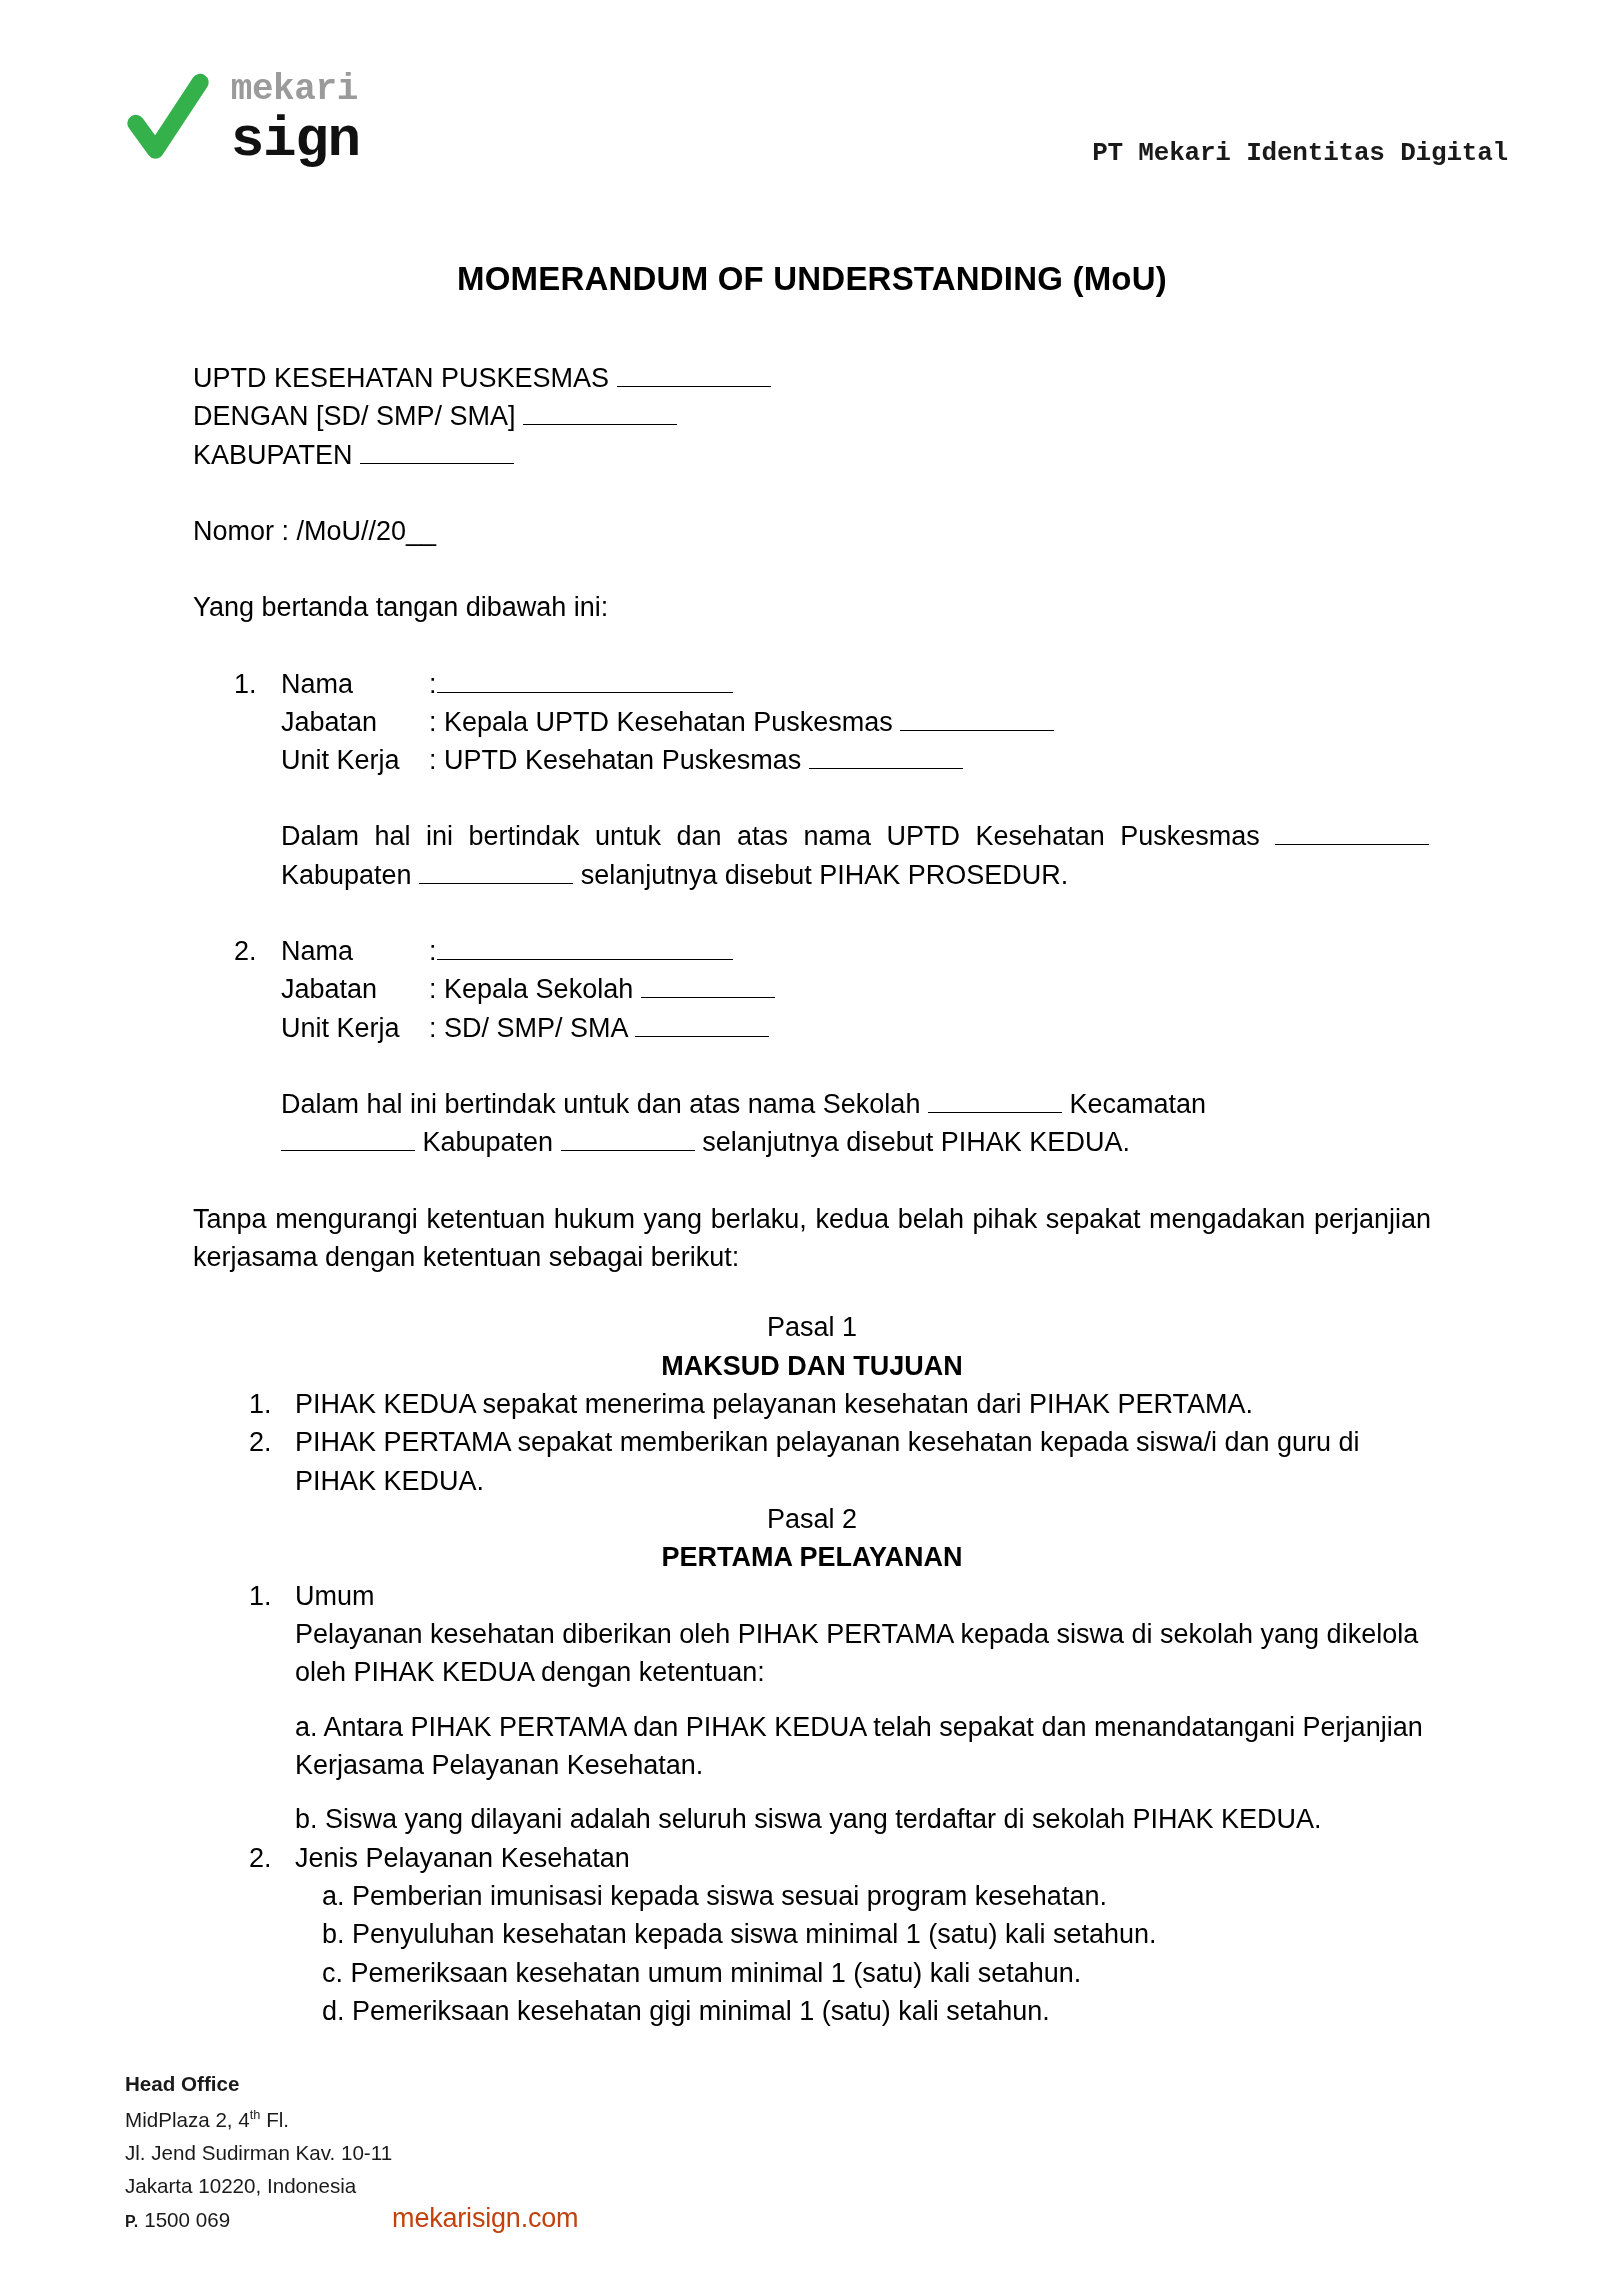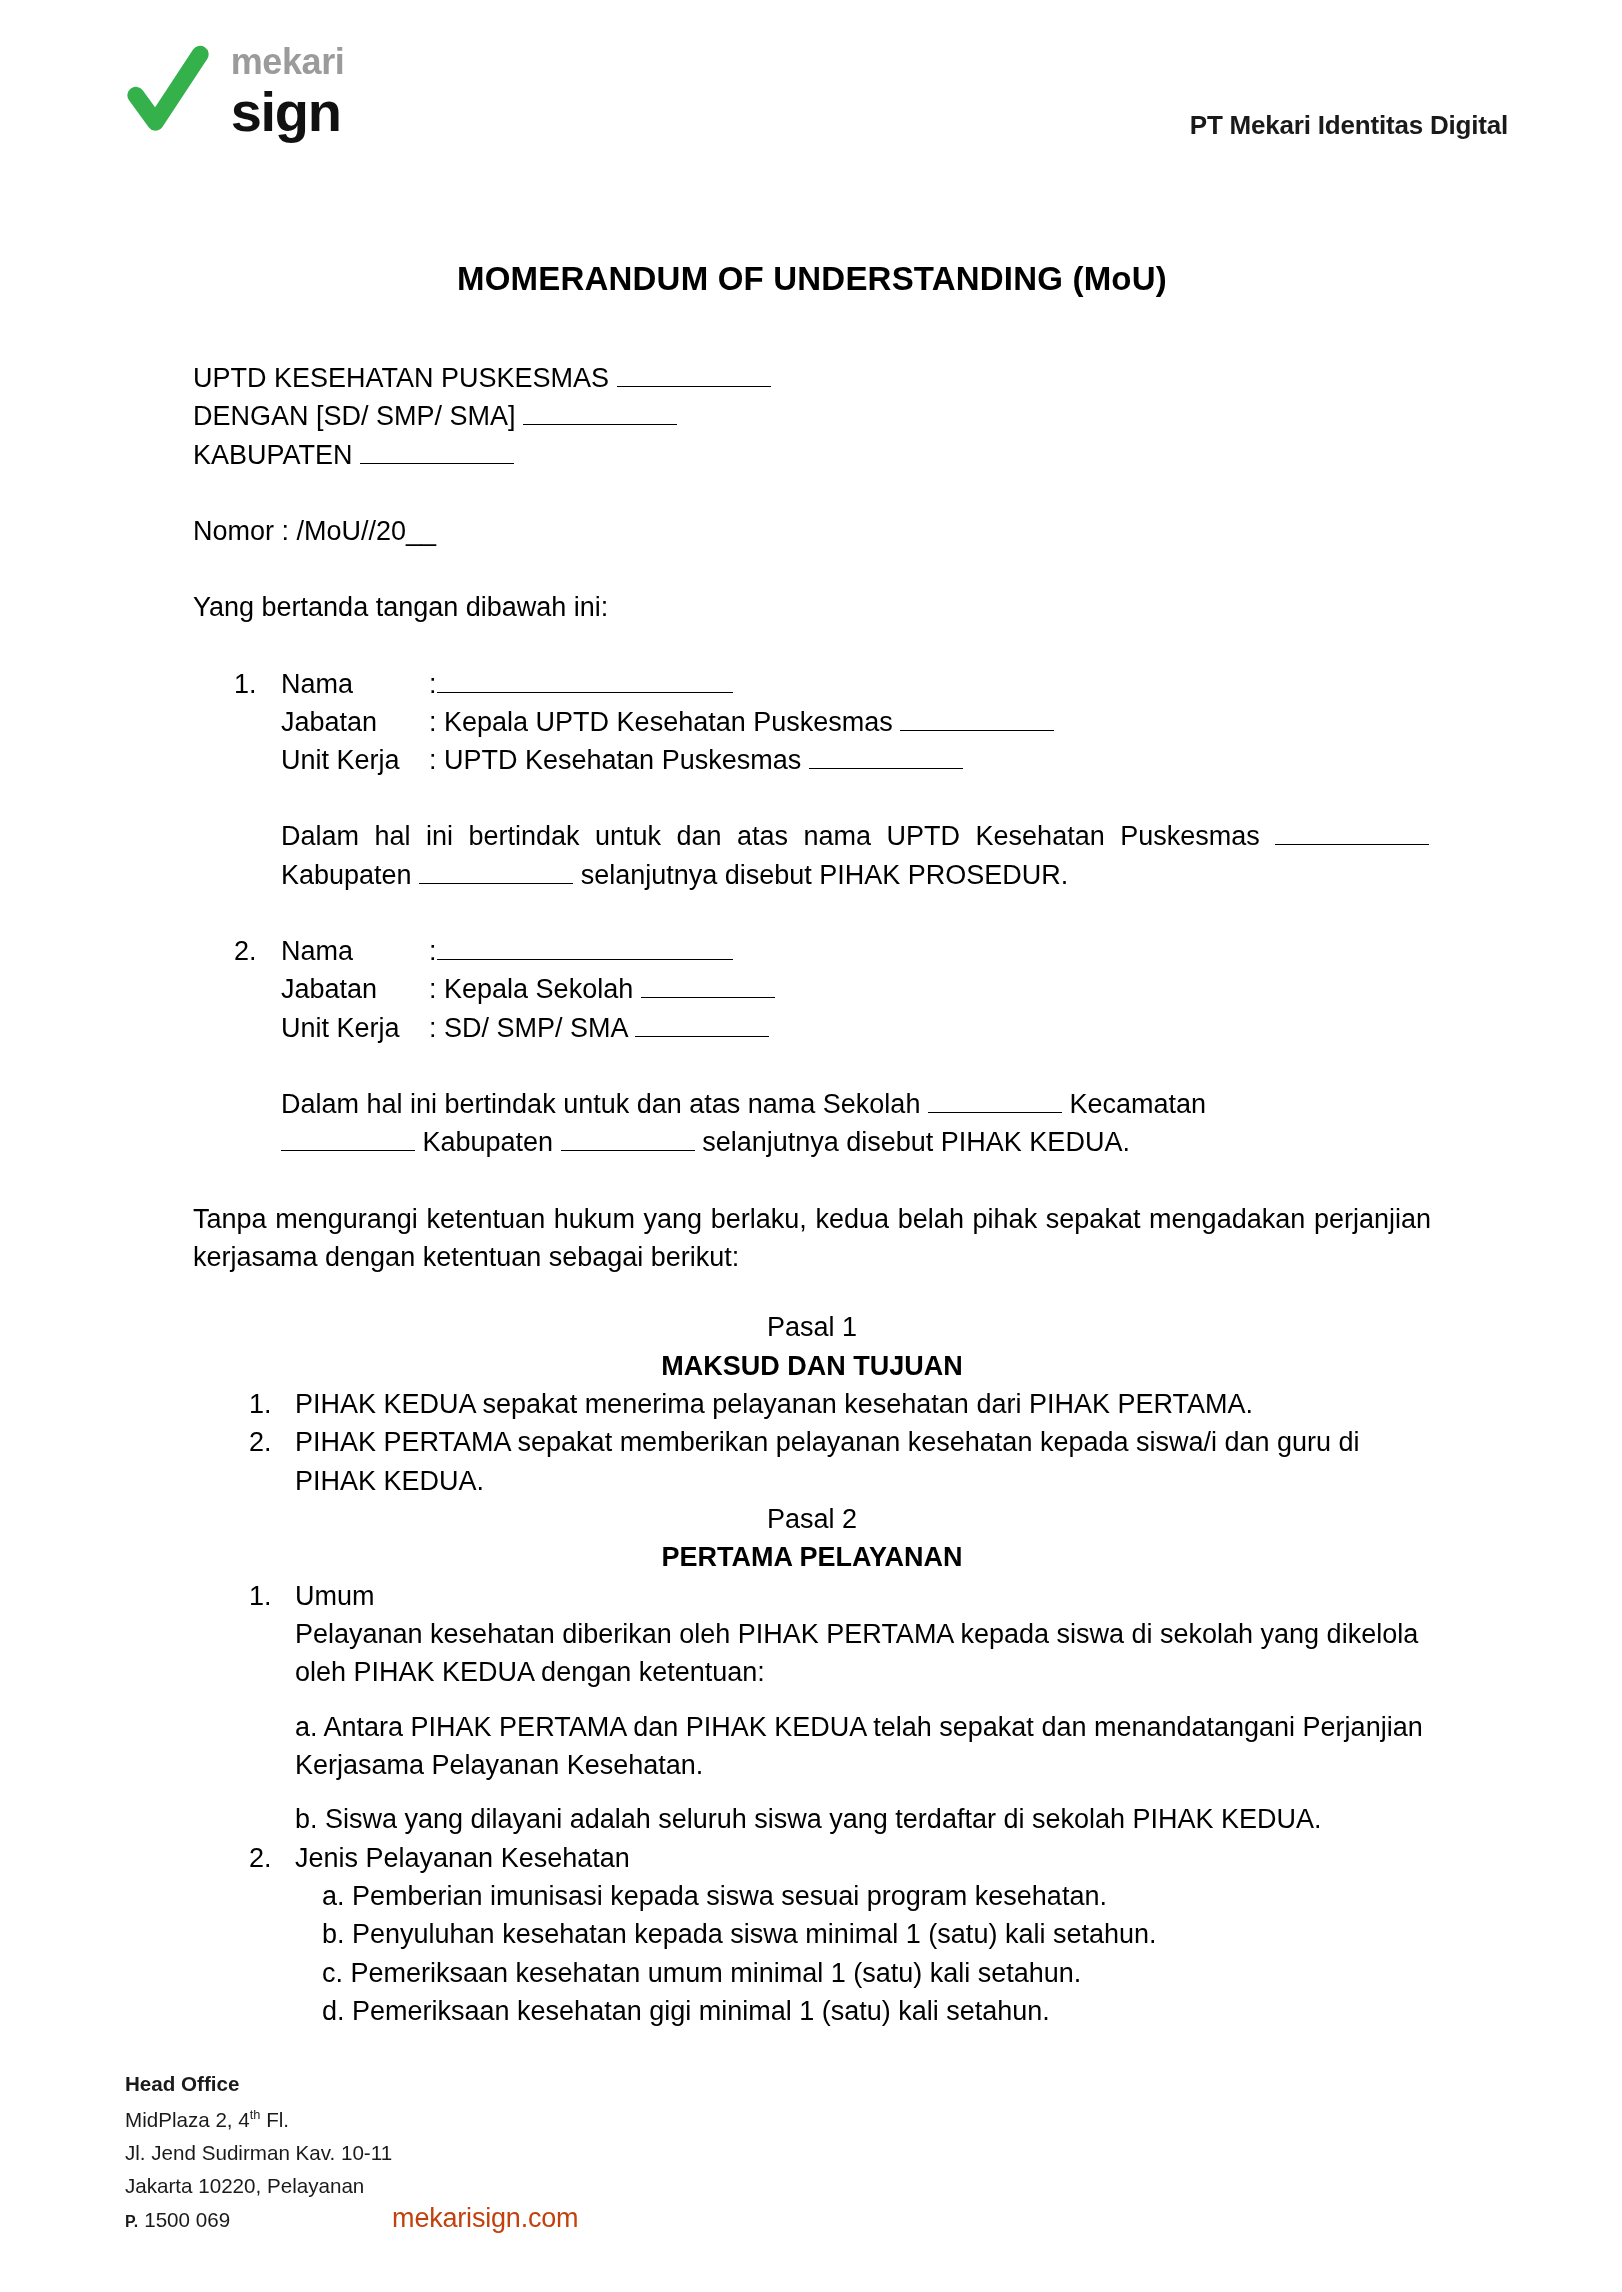--- a/index.html
+++ b/index.html
@@ -17,29 +17,30 @@
     width: 1623px;
     height: 2293px;
     background: #ffffff;
     overflow: hidden;
     box-sizing: border-box;
   }
 
   
   .header {
     position: absolute;
-    top: 40px;
+    top: 68px;
     left: 0;
     right: 0;
     height: 116px;
     padding: 0 115px 0 125px;
     box-sizing: border-box;
     display: flex;
     align-items: flex-start;
     justify-content: space-between;
+    font-family: Liberation Mono, monospace;
   }
   .brand {
     display: flex;
     align-items: center;
     gap: 19.7px;
   }
   .brand-check {
     width: 86px;
     height: 100px;
     flex: 0 0 auto;
@@ -369,20 +370,20 @@
       </li>
     </ol>
 
   </div>
 
   <div class="footer">
     <div class="addr">
       <div class="addr-title">Head Office</div>
       <div><span>MidPlaza 2, 4</span><sup>th</sup><span> Fl.</span></div>
       <div>Jl. Jend Sudirman Kav. 10-11</div>
-      <div>Jakarta 10220, Pelayanan</div>
+      <div>Jakarta 10220, Indonesia</div>
       <div><span class="pfx">P.</span> <span>1500 069</span></div>
     </div>
     <div class="site">mekarisign.com</div>
   </div>
 
 </div>
 
 
 </body></html>

